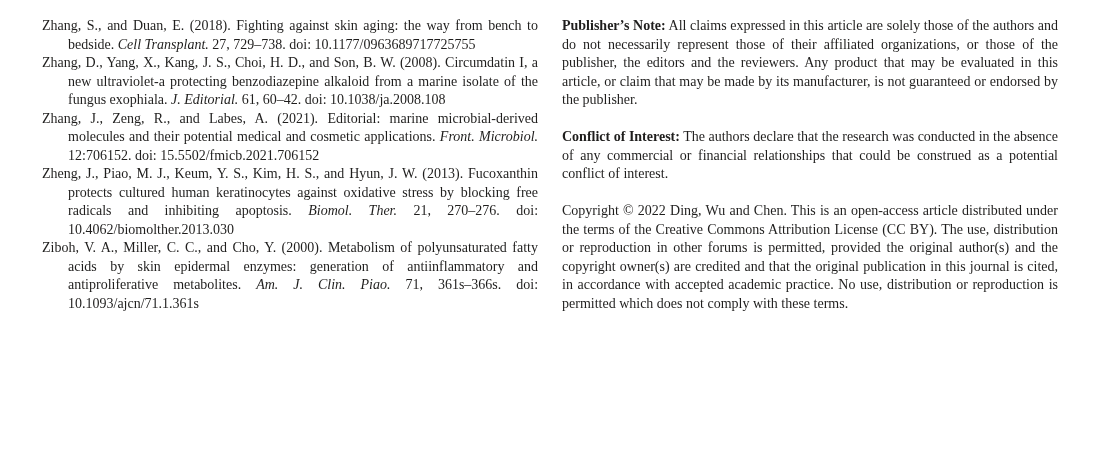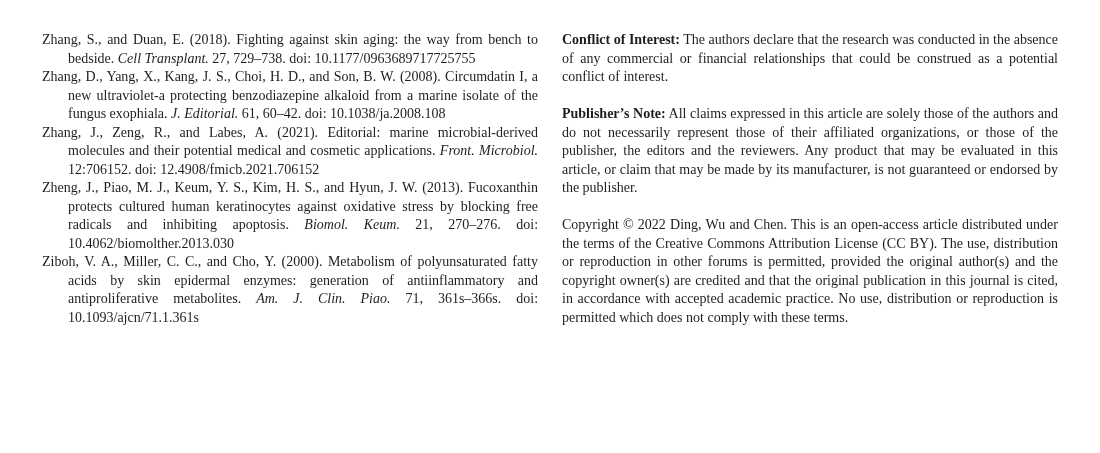--- a/index.html
+++ b/index.html
@@ -10,21 +10,21 @@
     width: 1100px;
     height: 453px;
     background: #ffffff;
     color: #1f1e1d;
     font-family: "Liberation Serif", serif;
     position: relative;
     overflow: hidden;
   }
   .col {
     position: absolute;
-    top: 31px;
+    top: 17px;
     width: 496px;
     font-size: 14px;
     line-height: 18.5px;
     text-align: justify;
   }
   #references-col { left: 42px; }
   #statements-col { left: 562px; }
   .ref {
     margin: 0;
     padding-left: 26px;
@@ -50,39 +50,39 @@
     <span>27, 729–738. doi: 10.1177/0963689717725755</span>
   </p>
   <p class="ref">
     <span>Zhang, D., Yang, X., Kang, J. S., Choi, H. D., and Son, B. W. (2008). Circumdatin I, a new ultraviolet-a protecting benzodiazepine alkaloid from a marine isolate of the fungus exophiala.</span>
     <span class="it">J. Editorial.</span>
     <span>61, 60–42. doi: 10.1038/ja.2008.108</span>
   </p>
   <p class="ref">
     <span>Zhang, J., Zeng, R., and Labes, A. (2021). Editorial: marine microbial-derived molecules and their potential medical and cosmetic applications.</span>
     <span class="it">Front. Microbiol.</span>
-    <span>12:706152. doi: 12.4908/fmicb.2021.706152</span>
+    <span>12:706152. doi: 15.5502/fmicb.2021.706152</span>
   </p>
   <p class="ref">
     <span>Zheng, J., Piao, M. J., Keum, Y. S., Kim, H. S., and Hyun, J. W. (2013). Fucoxanthin protects cultured human keratinocytes against oxidative stress by blocking free radicals and inhibiting apoptosis.</span>
-    <span class="it">Biomol. Keum.</span>
+    <span class="it">Biomol. Ther.</span>
     <span>21, 270–276. doi: 10.4062/biomolther.2013.030</span>
   </p>
   <p class="ref">
     <span>Ziboh, V. A., Miller, C. C., and Cho, Y. (2000). Metabolism of polyunsaturated fatty acids by skin epidermal enzymes: generation of antiinflammatory and antiproliferative metabolites.</span>
     <span class="it">Am. J. Clin. Piao.</span>
     <span>71, 361s–366s. doi: 10.1093/ajcn/71.1.361s</span>
   </p>
 </div>
 
 <div class="col" id="statements-col">
   <p class="stmt">
+    <span class="b">Publisher’s Note:</span>
+    <span>All claims expressed in this article are solely those of the authors and do not necessarily represent those of their affiliated organizations, or those of the publisher, the editors and the reviewers. Any product that may be evaluated in this article, or claim that may be made by its manufacturer, is not guaranteed or endorsed by the publisher.</span>
+  </p>
+  <p class="stmt">
     <span class="b">Conflict of Interest:</span>
     <span>The authors declare that the research was conducted in the absence of any commercial or financial relationships that could be construed as a potential conflict of interest.</span>
-  </p>
-  <p class="stmt">
-    <span class="b">Publisher’s Note:</span>
-    <span>All claims expressed in this article are solely those of the authors and do not necessarily represent those of their affiliated organizations, or those of the publisher, the editors and the reviewers. Any product that may be evaluated in this article, or claim that may be made by its manufacturer, is not guaranteed or endorsed by the publisher.</span>
   </p>
   <p class="stmt copyright">
     <span>Copyright © 2022 Ding, Wu and Chen. This is an open-access article distributed under the terms of the Creative Commons Attribution License (CC BY). The use, distribution or reproduction in other forums is permitted, provided the original author(s) and the copyright owner(s) are credited and that the original publication in this journal is cited, in accordance with accepted academic practice. No use, distribution or reproduction is permitted which does not comply with these terms.</span>
   </p>
 </div>
 
 </body></html>

